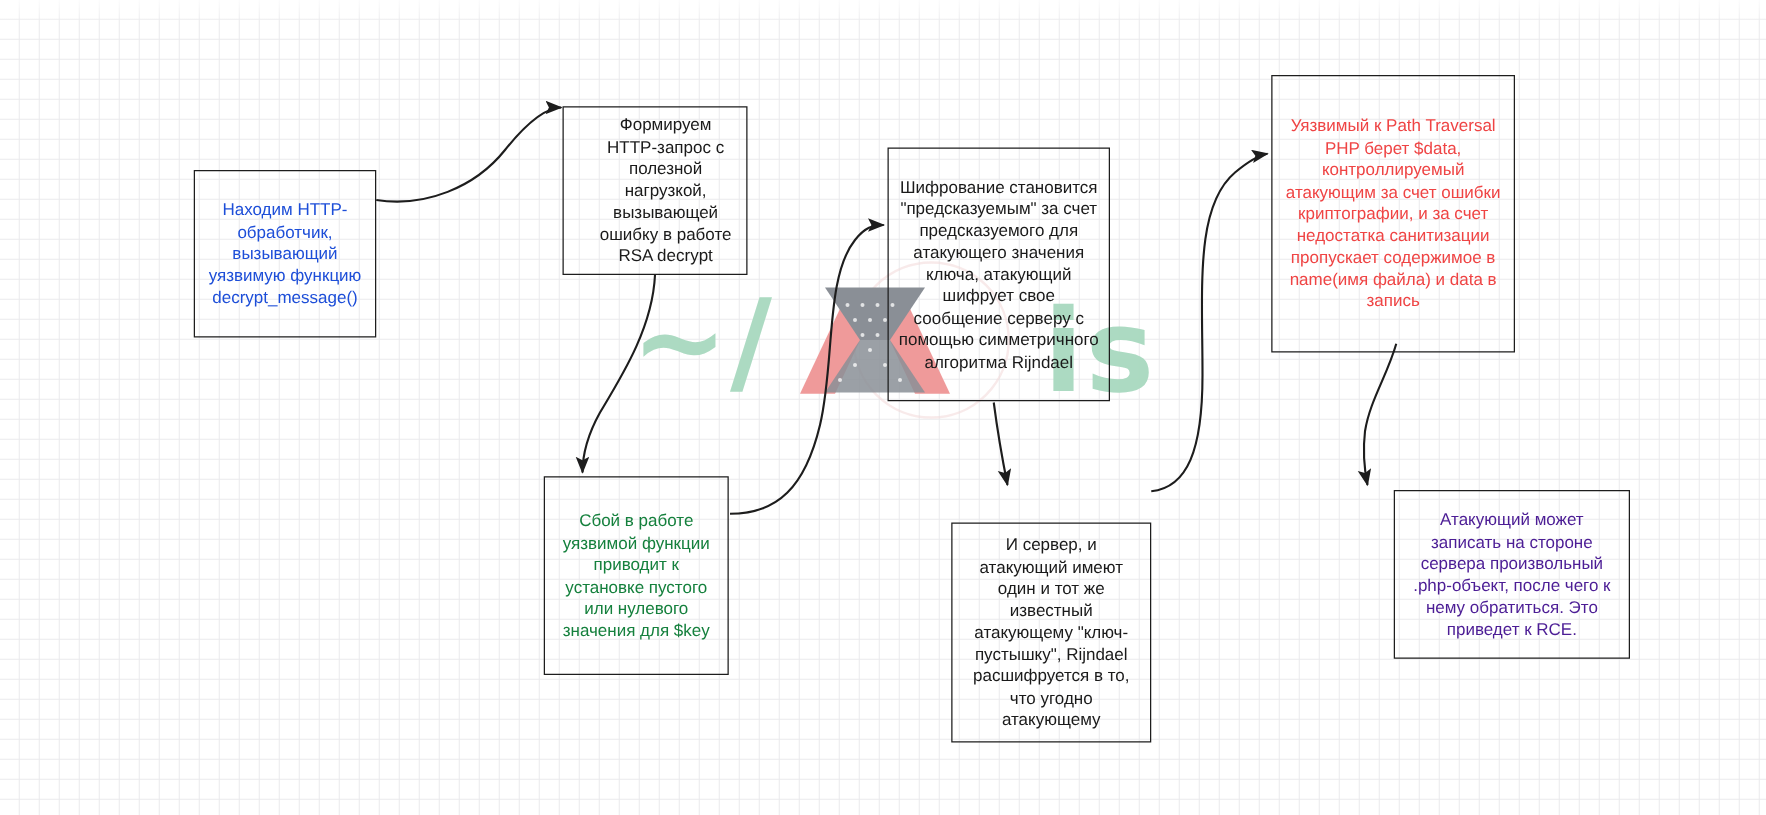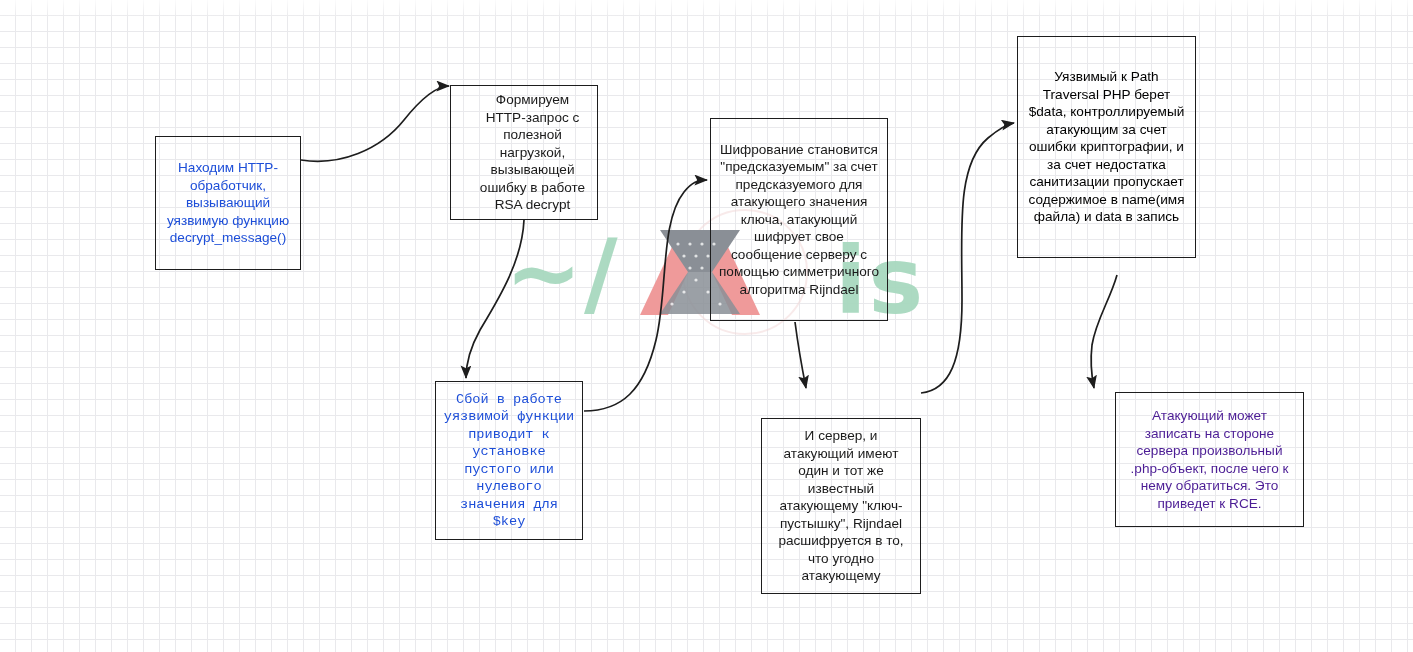--- a/index.html
+++ b/index.html
@@ -150,19 +150,19 @@
         <path d="M 795 322 C 798 345 802 368 806 388" marker-end="url(#arrowhead)"></path>
         <path d="M 921 393 C 950 390 962 360 962 300 C 962 230 956 165 988 138 C 1000 128 1008 124 1014 123" marker-end="url(#arrowhead)"></path>
         <path d="M 1117 275 C 1110 300 1096 320 1092 345 C 1090 362 1092 378 1094 388" marker-end="url(#arrowhead)"></path>
       </g>
   </svg>
 
   <div id="node-layer">
       <div class="node" style="left: 155px; top: 136px; width: 146px; height: 134px; border-color: rgb(29, 29, 29); color: #1d4ed8;"><span class="node-text">Находим HTTP-обработчик, вызывающий уязвимую функцию decrypt_message()</span></div>
       <div class="node" style="left: 450px; top: 85px; width: 148px; height: 135px; border-color: rgb(29, 29, 29); color: rgb(26, 26, 26); padding-left: 24px;"><span class="node-text">Формируем HTTP-запрос с полезной нагрузкой, вызывающей ошибку в работе RSA decrypt</span></div>
       <div class="node" style="left: 710px; top: 118px; width: 178px; height: 203px; border-color: rgb(29, 29, 29); color: rgb(26, 26, 26);"><span class="node-text">Шифрование становится "предсказуемым" за счет предсказуемого для атакующего значения ключа, атакующий шифрует свое сообщение серверу с помощью симметричного алгоритма Rijndael</span></div>
-      <div class="node" style="left: 1017px; top: 36px; width: 179px; height: 222px; border-color: rgb(29, 29, 29); color: #000000;"><span class="node-text">Уязвимый к Path Traversal PHP берет $data, контроллируемый атакующим за счет ошибки криптографии, и за счет недостатка санитизации пропускает содержимое в name(имя файла) и data в запись</span></div>
-      <div class="node" style="left: 435px; top: 381px; width: 148px; height: 159px; border-color: rgb(29, 29, 29); color: #1d4ed8; font-family: Liberation Mono, monospace;"><span class="node-text">Сбой в работе уязвимой функции приводит к установке пустого или нулевого значения для $key</span></div>
+      <div class="node" style="left: 1017px; top: 60px; width: 195px; height: 222px; border-color: rgb(29, 29, 29); color: #ef4444;"><span class="node-text">Уязвимый к Path Traversal PHP берет $data, контроллируемый атакующим за счет ошибки криптографии, и за счет недостатка санитизации пропускает содержимое в name(имя файла) и data в запись</span></div>
+      <div class="node" style="left: 435px; top: 381px; width: 148px; height: 159px; border-color: rgb(29, 29, 29); color: #15803d;"><span class="node-text">Сбой в работе уязвимой функции приводит к установке пустого или нулевого значения для $key</span></div>
       <div class="node" style="left: 761px; top: 392px; width: 160px; height: 176px; border-color: rgb(29, 29, 29); color: rgb(26, 26, 26); margin-top: 26px;"><span class="node-text">И сервер, и атакующий имеют один и тот же известный атакующему "ключ-пустышку", Rijndael расшифруется в то, что угодно атакующему</span></div>
       <div class="node" style="left: 1115px; top: 392px; width: 189px; height: 135px; border-color: rgb(29, 29, 29); color: #4c1d95;"><span class="node-text">Атакующий может записать на стороне сервера произвольный .php-объект, после чего к нему обратиться. Это приведет к RCE.</span></div>
     </div>
 
 </div>
 
 </body></html>

